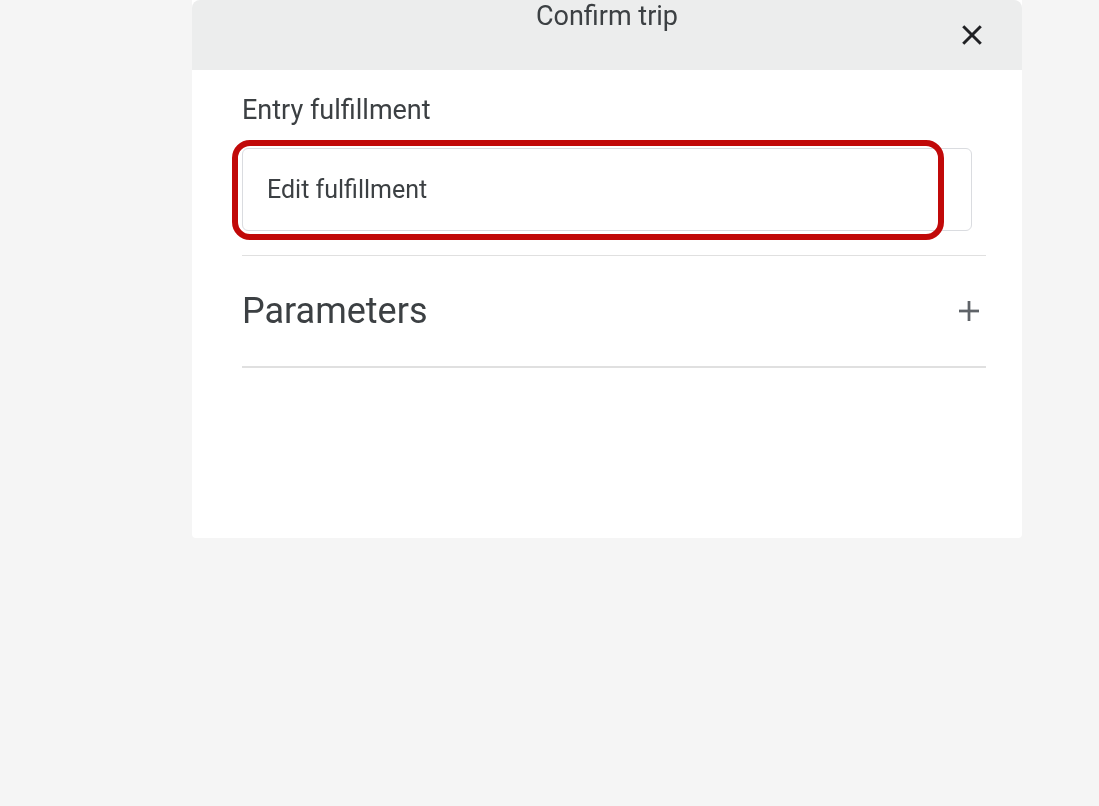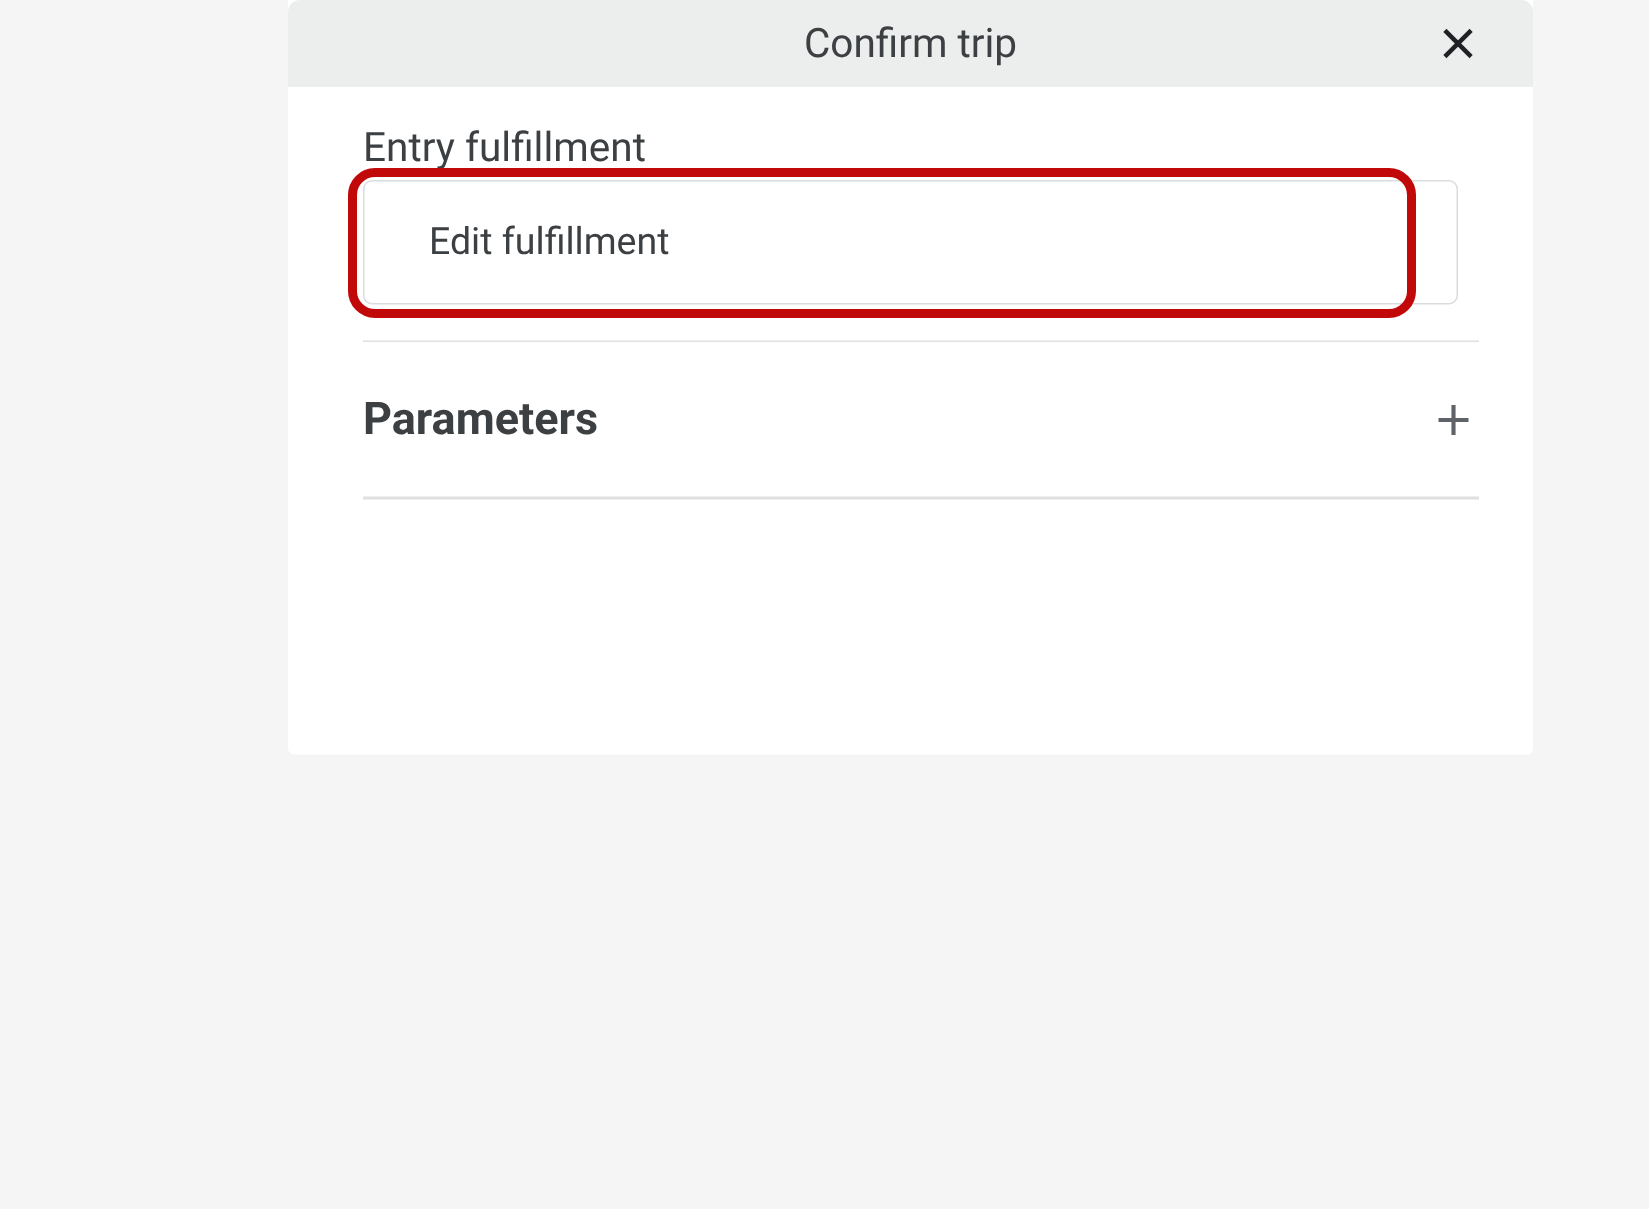--- a/index.html
+++ b/index.html
@@ -17,23 +17,22 @@
     .panel {
       background: #ffffff;
       margin-left: 192px;
       margin-top: 0;
       width: 830px;
       border-radius: 0 0 4px 4px;
       overflow: hidden;
     }
     .panel-header {
       background: #eceded;
-      height: 58px;
+      height: 70px;
       display: flex;
-      align-items: center;
       justify-content: center;
       position: relative;
       border-top-left-radius: 8px;
       border-top-right-radius: 8px;
     }
     .panel-title {
       font-size: 27px;
       color: #3c4043;
       font-weight: 400;
     }
@@ -55,30 +54,30 @@
       width: 30px;
       height: 30px;
     }
     .panel-body {
       padding: 24px 36px 40px 50px;
     }
     .section-label {
       font-size: 27px;
       color: #3c4043;
       font-weight: 400;
-      margin-bottom: 6px;
+      margin-bottom: 22px;
     }
     .highlighted-wrap {
       position: relative;
       margin-bottom: 10px;
     }
     .fulfillment-box {
       border: 1px solid #dadce0;
       border-radius: 6px;
-      padding: 26px 43px;
+      padding: 26px 24px;
       width: 730px;
       background: #ffffff;
     }
     .fulfillment-text {
       font-size: 25px;
       color: #3c4043;
       font-weight: 400;
     }
     .red-highlight {
       position: absolute;
@@ -96,23 +95,23 @@
       margin: 0;
     }
     .section-row {
       display: flex;
       align-items: center;
       justify-content: space-between;
       padding: 34px 0;
       cursor: pointer;
     }
     .section-row-title {
-      font-size: 30px;
+      font-size: 36px;
       color: #3c4043;
-      font-weight: 700;
+      font-weight: 400;
     }
     .add-icon {
       width: 34px;
       height: 34px;
       display: flex;
       align-items: center;
       justify-content: center;
       color: #5f6368;
       background: transparent;
       border: none;

